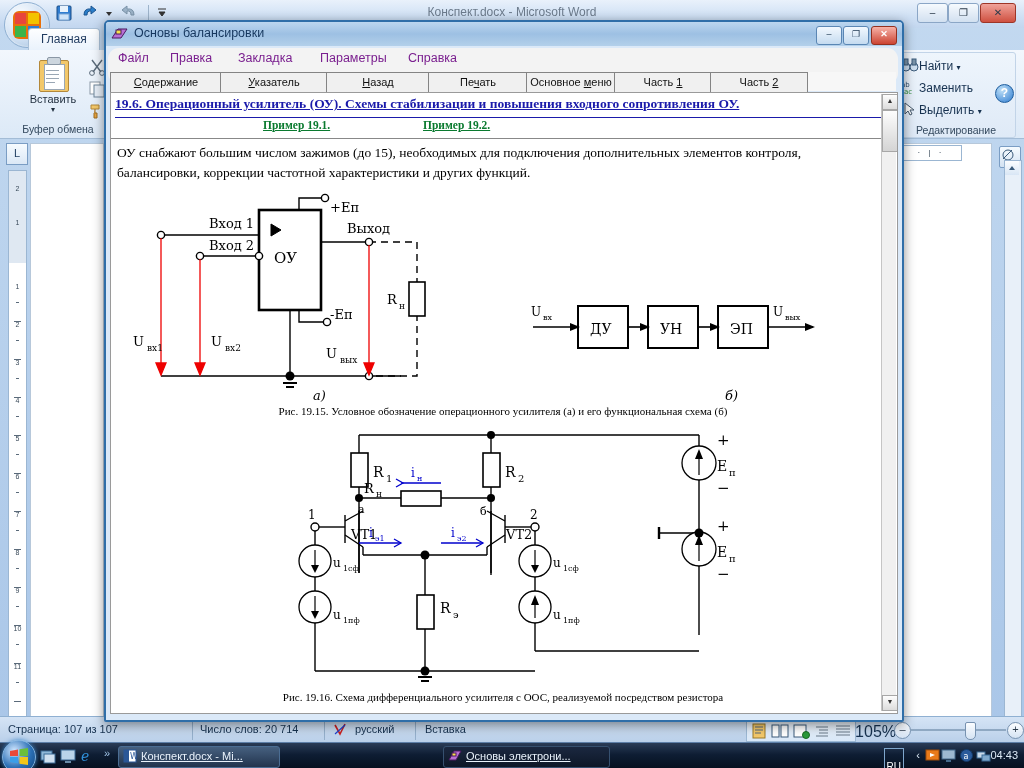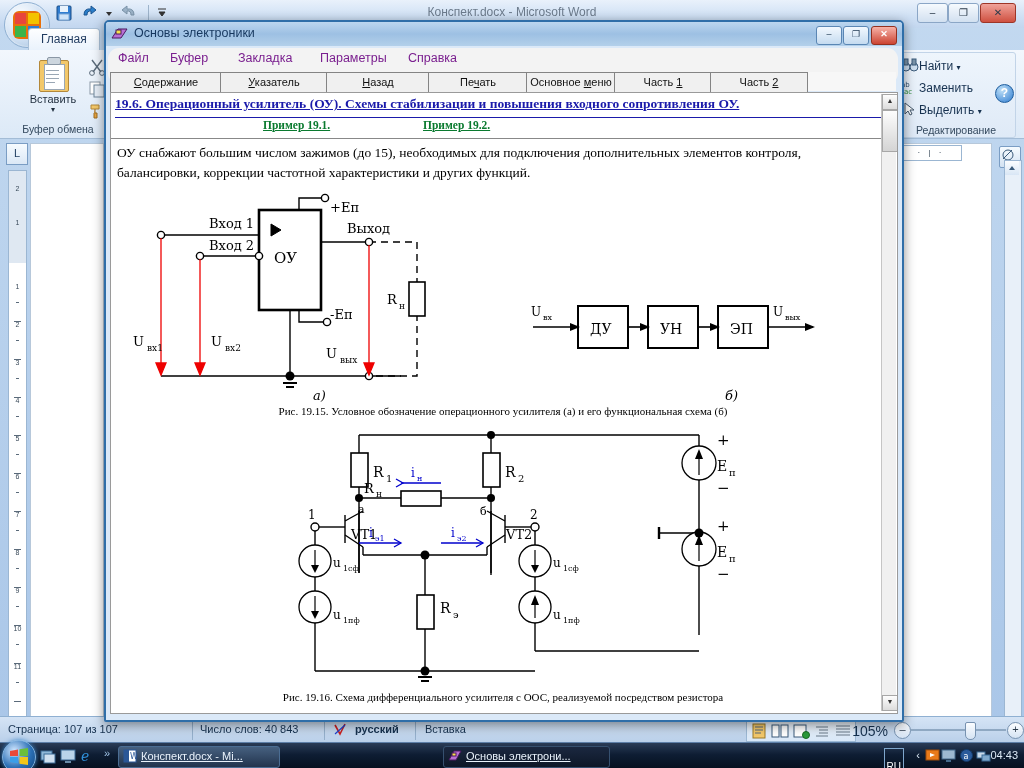--- a/index.html
+++ b/index.html
@@ -87,28 +87,28 @@
   #hruler-right{position:absolute;left:900px;top:145px;width:60px;height:14px;
      background:#fff;border:1px solid #9bb6d2;font-size:8px;color:#3a4a5a;text-align:center;line-height:13px;letter-spacing:3px;}
   #scrollbar-v{position:absolute;right:2px;top:160px;width:16px;height:555px;background:#e8f0f9;border:1px solid #9bb6d2;}
   #sbv-up{position:absolute;left:0;top:0;width:14px;height:14px;background:linear-gradient(#fbfdff,#d8e6f5);}
   #sbv-sel{position:absolute;right:3px;top:146px;width:20px;height:20px;border:1px solid #7a9dc4;
      background:linear-gradient(#f6fbff,#d3e2f2);border-radius:2px;}
   
   #statusbar{position:absolute;left:0;top:716px;width:1024px;height:26px;
      background:linear-gradient(#d5e4f5,#b9cfe9);border-top:1px solid #8fb0d2;font-size:11px;color:#16314f;}
   .sb-item{position:absolute;top:6px;}
-  #sb-page{left:8px;} #sb-words{left:200px;} #sb-lang{left:355px;font-weight:bold;}
+  #sb-page{left:8px;} #sb-words{left:200px;} #sb-lang{left:355px;}
   #sb-ins{left:425px;}
   #sb-spell{position:absolute;left:332px;top:4px;width:16px;height:17px;}
   .sb-div{position:absolute;top:3px;width:1px;height:20px;background:#94afcb;}
   #sb-views{position:absolute;right:168px;top:3px;width:108px;height:20px;
      background:linear-gradient(#eef5fc,#d8e7f7);border:1px solid #9cb8d4;}
   .vbtn{position:absolute;top:1px;width:20px;height:18px;}
-  #sb-zoom{position:absolute;right:136px;top:6px;font-size:14px;color:#16314f;}
+  #sb-zoom{position:absolute;right:128px;top:6px;font-size:16px;color:#16314f;}
   #zoom-track{position:absolute;right:18px;top:12px;width:95px;height:2px;background:#8fa8c2;}
   .zcirc{position:absolute;top:5px;width:15px;height:15px;border-radius:50%;
      border:1px solid #7792b0;background:linear-gradient(#fbfdff,#d5e3f3);
      text-align:center;line-height:13px;font-size:11px;color:#2b3a4a;}
   #z-minus{right:113px;} #z-plus{right:0px;}
   #z-thumb{position:absolute;right:48px;top:5px;width:9px;height:16px;
      background:linear-gradient(#fbfdff,#d5e3f3);border:1px solid #7792b0;border-radius:2px 2px 5px 5px;}
 
   
   #help-win{position:absolute;left:104px;top:20px;width:796px;height:698px;
@@ -361,21 +361,21 @@
     <div id="sbv-up">
       <svg width="14" height="14" viewBox="0 0 14 14">
           <path d="M4 9 L10 9 L7 5 Z" fill="#3a5a7a"></path>
         </svg>
     </div>
   </div>
 
   <div id="statusbar">
     <span class="sb-item" id="sb-page">Страница: 107 из 107</span>
     <span class="sb-div" style="left:192px"></span>
-    <span class="sb-item" id="sb-words">Число слов: 40 843</span>
+    <span class="sb-item" id="sb-words">Число слов: 20 714</span>
     <span class="sb-div" style="left:324px"></span>
     <span id="sb-spell">
       <svg width="16" height="17" viewBox="0 0 16 17">
           <path d="M3 4 L8 13 L13 3" stroke="#cc2020" fill="none" stroke-width="1.6"></path>
           <path d="M3 13 L13 4" stroke="#2040cc" fill="none" stroke-width="1.2"></path>
         </svg>
     </span>
     <span class="sb-item" id="sb-lang">русский</span>
     <span class="sb-div" style="left:415px"></span>
     <span class="sb-item" id="sb-ins">Вставка</span>
@@ -418,35 +418,35 @@
 </div>
 
 <div id="help-win">
   <div id="help-title">
     <span id="help-ico">
       <svg width="17" height="16" viewBox="0 0 17 16">
           <path d="M1 12 L7 3 L16 3 L10 12 Z" fill="#b86fd4" stroke="#4a1a5e"></path>
           <rect x="5" y="4" width="5" height="4" fill="#f5e14a" stroke="#4a1a5e"></rect>
         </svg>
     </span>
-    <span id="help-title-txt">Основы электроники</span>
+    <span id="help-title-txt">Основы балансировки</span>
     <div class="hbtn" id="hb-min">
         <span class="g">–</span>
       </div>
     <div class="hbtn" id="hb-max">
         <span class="g">❐</span>
       </div>
     <div class="hbtn" id="hb-close">
         <span class="g">✕</span>
       </div>
   </div>
 
   <div id="help-menu">
     <span class="hmenu" style="left:10px">Файл</span>
-    <span class="hmenu" style="left:62px">Буфер</span>
+    <span class="hmenu" style="left:62px">Правка</span>
     <span class="hmenu" style="left:130px">Закладка</span>
     <span class="hmenu" style="left:212px">Параметры</span>
     <span class="hmenu" style="left:300px">Справка</span>
   </div>
 
   <div id="help-toolbar">
     <div class="tbtn" style="left:0;width:110px"><u>С</u><span>одержание</span></div>
     <div class="tbtn" style="left:110px;width:106px"><u>У</u><span>казатель</span></div>
     <div class="tbtn" style="left:216px;width:102px"><u>Н</u><span>азад</span></div>
     <div class="tbtn" style="left:318px;width:98px"><span>Пе</span><u>ч</u><span>ать</span></div>

